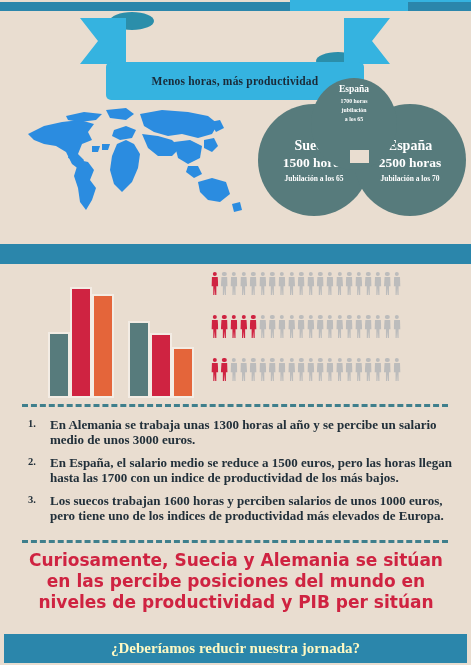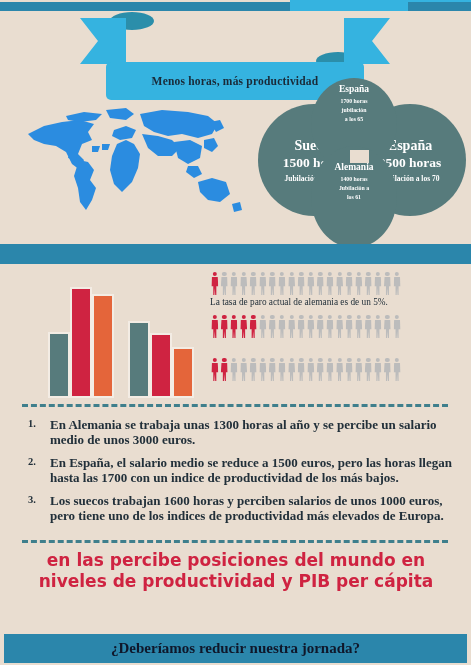--- a/index.html
+++ b/index.html
@@ -84,21 +84,21 @@
   .fact-txt{font-size:13px;font-weight:bold;color:#22303a;line-height:14.5px;}
 
   
   #headline{position:absolute;left:24px;top:550px;width:424px;text-align:center;
             font-family:"DejaVu Sans", sans-serif;font-weight:bold;color:#cf2341;
             font-size:17px;line-height:21px;}
 
   
   #bottom-bar{position:absolute;left:4px;top:634px;width:463px;height:29px;background:#2b86ab;
               display:flex;align-items:center;justify-content:center;}
-  #bottom-text{font-size:15px;font-weight:bold;color:#0f172a;}
+  #bottom-text{font-size:15px;font-weight:bold;color:#fef9c3;}
 </style>
 </head>
 <body>
 
 <div class="canvas">
 
   <div id="top-bar-dark"></div>
   <div id="top-bar-light"></div>
   <div id="top-bar-right"></div>
 
@@ -146,26 +146,20 @@
       <div class="c-name">España</div>
       <div class="c-hours">2500 horas</div>
       <div class="c-ret">Jubilación a los 70</div>
     </div>
     <div class="circ small" id="circle-espana">
       <div class="c-name">España</div>
       <div class="c-hours">1700 horas</div>
       <div class="c-ret">jubilación</div>
       <div class="c-ret">a los 65</div>
     </div>
-    <div class="circ small" id="circle-alemania">
-      <div class="c-name">Alemania</div>
-      <div class="c-hours">1400 horas</div>
-      <div class="c-ret">Jubilación a</div>
-      <div class="c-ret">los 61</div>
-    </div>
     <div id="center-square"></div>
   </div>
 
   <div id="divider-band"></div>
 
   <div id="bar-chart">
       <div class="bar" style="left: 8px; width: 18px; height: 62px; background: rgb(87, 123, 124);"></div>
       <div class="bar" style="left: 30px; width: 18px; height: 107px; background: rgb(207, 35, 65);"></div>
       <div class="bar" style="left: 52px; width: 18px; height: 100px; background: rgb(228, 101, 58);"></div>
       <div class="bar" style="left: 88px; width: 18px; height: 73px; background: rgb(87, 123, 124);"></div>
@@ -250,21 +244,20 @@
           </div>
           <div class="person p-grey">
             <span class="head"></span>
             <span class="body"></span>
           </div>
           <div class="person p-grey">
             <span class="head"></span>
             <span class="body"></span>
           </div>
         </div>
-        <div class="picto-cap">La tasa de paro actual de alemania es de un 5%.</div>
       </div>
       <div class="picto-row" style="top: 43px;">
         <div class="people">
           <div class="person p-red">
             <span class="head"></span>
             <span class="body"></span>
           </div>
           <div class="person p-red">
             <span class="head"></span>
             <span class="body"></span>
@@ -442,21 +435,22 @@
       </div>
       <div class="fact">
         <div class="fact-num">3.</div>
         <div class="fact-txt">Los suecos trabajan 1600 horas y perciben salarios de unos 1000 euros, pero tiene uno de los indices de productividad más elevados de Europa.</div>
       </div>
     </div>
 
   <div class="dashed" id="dash-bottom"></div>
 
   <div id="headline">
+    <div>Curiosamente, Suecia y Alemania se sitúan</div>
     <div>en las percibe posiciones del mundo en</div>
-    <div>niveles de productividad y PIB per cápita</div>
+    <div>niveles de productividad y PIB per sitúan</div>
   </div>
 
   <div id="bottom-bar">
     <span id="bottom-text">¿Deberíamos reducir nuestra jornada?</span>
   </div>
 
 </div>
 
 </body></html>

